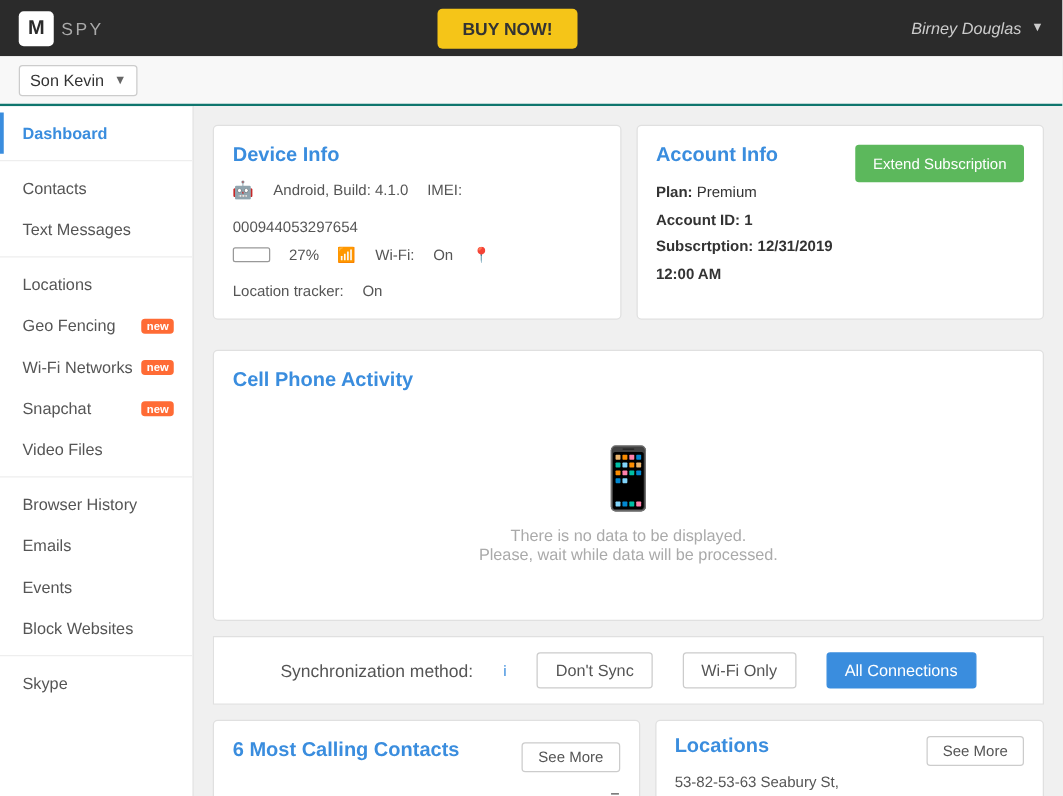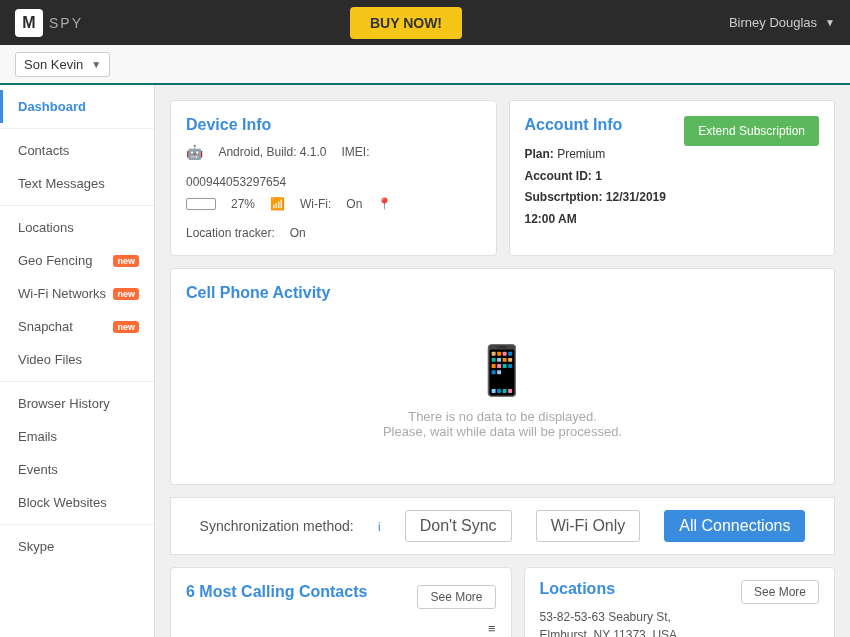--- a/index.html
+++ b/index.html
@@ -45,20 +45,21 @@
       border: none;
       border-radius: 4px;
       cursor: pointer;
     }
     .user-menu {
       display: flex;
       align-items: center;
       color: #ccc;
       gap: 8px;
       cursor: pointer;
+      font-style: italic;
     }
     .user-arrow { font-size: 10px; }
 
     
     .sub-header {
       background: #f8f8f8;
       height: 40px;
       display: flex;
       align-items: center;
       padding: 0 15px;
@@ -134,21 +135,21 @@
       border-radius: 4px;
       border: 1px solid #e0e0e0;
       margin-bottom: 12px;
       padding: 15px;
     }
     .card-row {
       display: flex;
       gap: 12px;
       margin-bottom: 12px;
     }
-    .card-row .card { flex: 1; margin-bottom: 0; }
+    .card-row .card { flex: 1; margin-bottom: 12px; }
 
     .card-title {
       color: #3a8dde;
       font-size: 16px;
       font-weight: bold;
       margin-bottom: 10px;
     }
 
     
     .device-info-row {
@@ -217,21 +218,21 @@
       gap: 24px;
       margin-bottom: 12px;
     }
     .sync-label { color: #555; font-size: 14px; }
     .sync-info { color: #3a8dde; font-size: 12px; cursor: pointer; }
     .sync-btn {
       padding: 6px 14px;
       border-radius: 3px;
       border: 1px solid #ccc;
       cursor: pointer;
-      font-size: 16px;
+      font-size: 13px;
       background: white;
       color: #555;
     }
     .sync-btn.active {
       background: #3a8dde;
       color: white;
       border-color: #3a8dde;
     }
 
     

